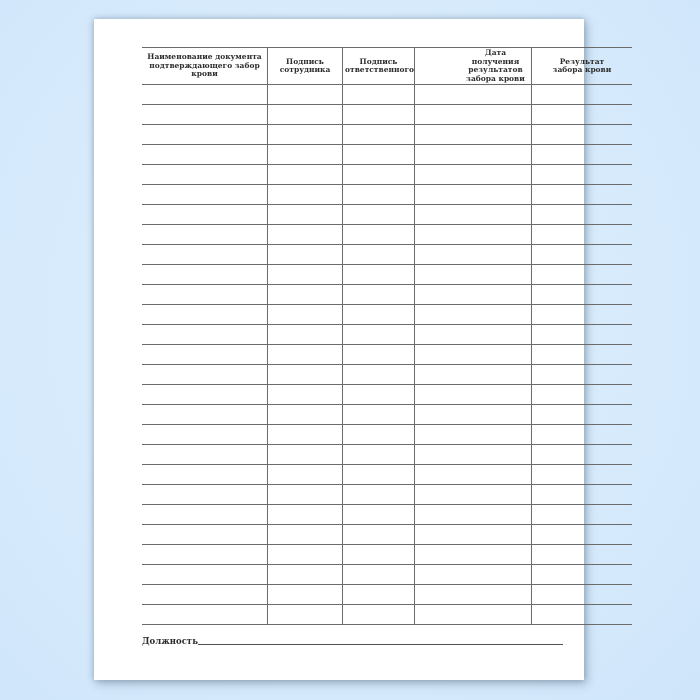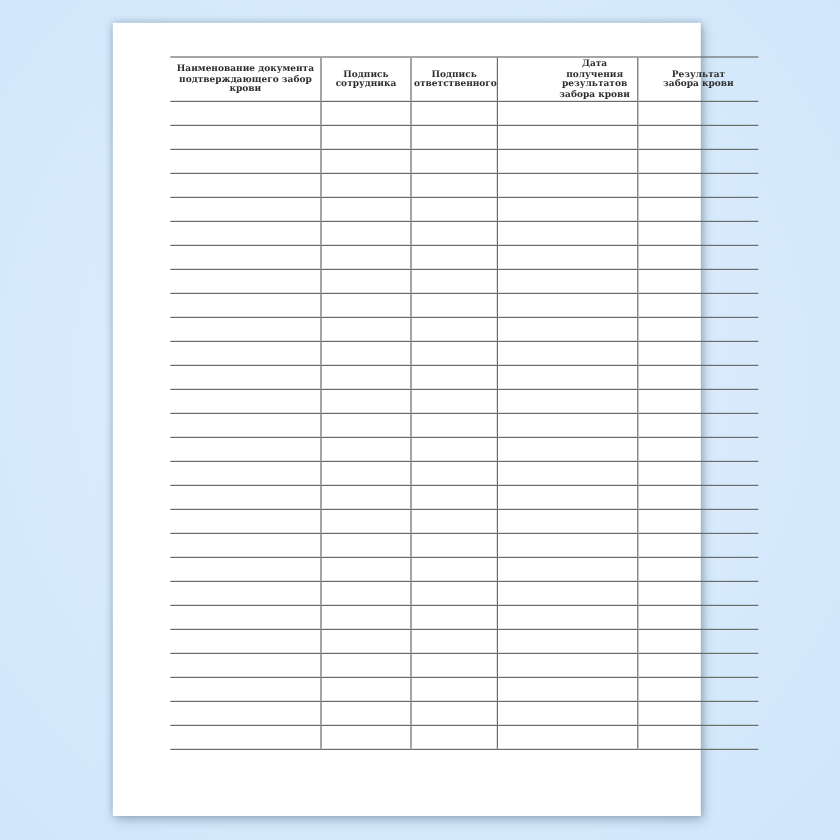--- a/index.html
+++ b/index.html
@@ -296,15 +296,19 @@
               <td></td>
               <td></td>
               <td></td>
               <td></td>
               <td></td>
             </tr>
           </tbody>
       </table>
     </div>
 
+    <div class="position-row">
+      <span class="label">Должность</span>
+      <span class="fill-line"></span>
+    </div>
 
   </div>
 </div>
 
 </body></html>

